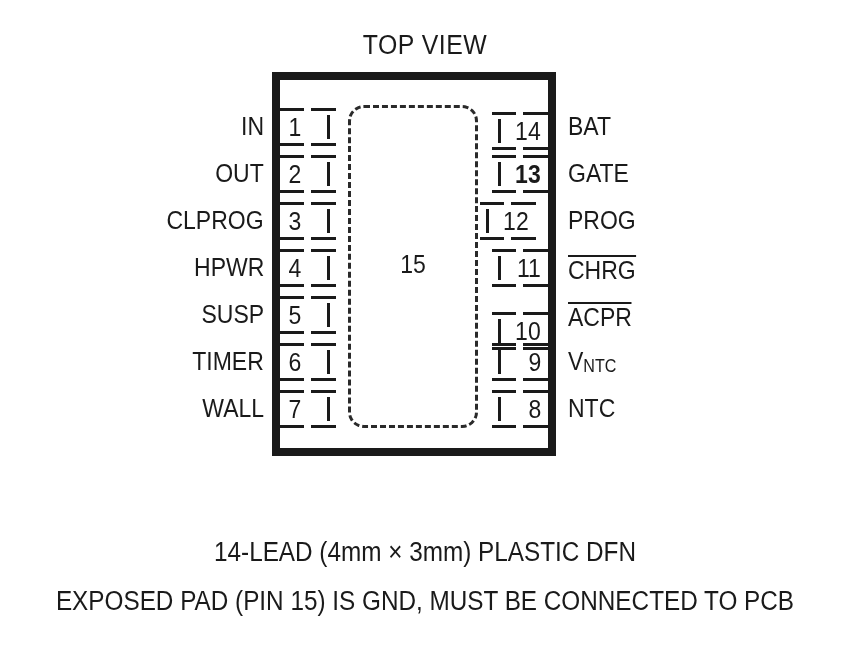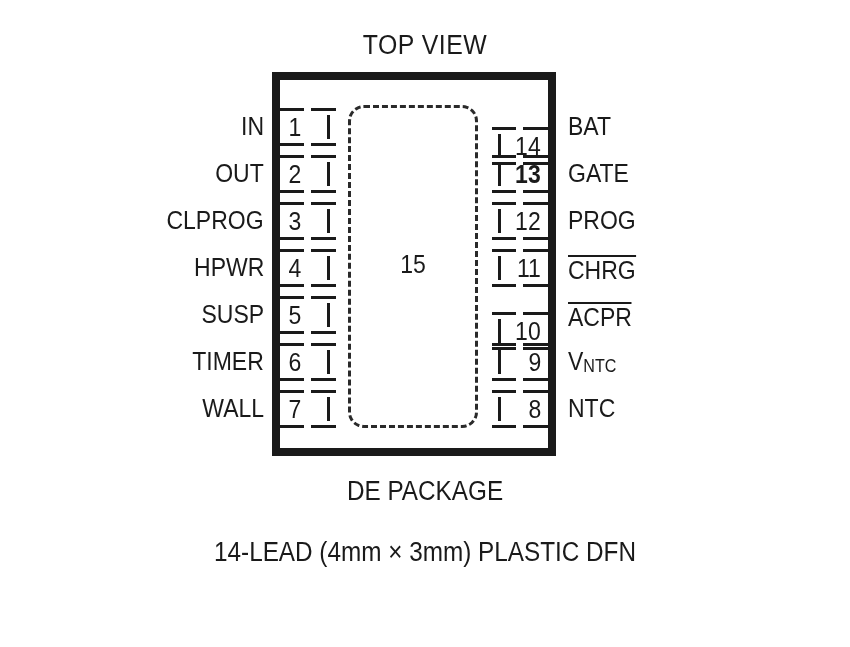--- a/index.html
+++ b/index.html
@@ -248,39 +248,39 @@
       <div class="pin-label left" style="top: 349px;"><span>TIMER</span></div>
       <div class="pin-cell left" style="top: 390px; left: 280px;">
         <div class="rule top"></div>
         <div class="rule-notch top"></div>
         <div class="rule bottom"></div>
         <div class="rule-notch bottom"></div>
         <div class="stub"></div>
         <div class="num">7</div>
       </div>
       <div class="pin-label left" style="top: 396px;"><span>WALL</span></div>
-      <div class="pin-cell right" style="top: 112px; left: 492px; margin-top: 15px;">
+      <div class="pin-cell right" style="top: 112px; left: 492px;">
         <div class="rule top"></div>
         <div class="rule-notch top"></div>
         <div class="rule bottom"></div>
         <div class="rule-notch bottom"></div>
         <div class="stub"></div>
         <div class="num">14</div>
       </div>
       <div class="pin-label right" style="top: 114px;"><span>BAT</span></div>
       <div class="pin-cell right" style="top: 155px; left: 492px; font-weight: bold;">
         <div class="rule top"></div>
         <div class="rule-notch top"></div>
         <div class="rule bottom"></div>
         <div class="rule-notch bottom"></div>
         <div class="stub"></div>
         <div class="num">13</div>
       </div>
       <div class="pin-label right" style="top: 161px;"><span>GATE</span></div>
-      <div class="pin-cell right" style="top: 202px; left: 492px;">
+      <div class="pin-cell right" style="top: 202px; left: 480px;">
         <div class="rule top"></div>
         <div class="rule-notch top"></div>
         <div class="rule bottom"></div>
         <div class="rule-notch bottom"></div>
         <div class="stub"></div>
         <div class="num">12</div>
       </div>
       <div class="pin-label right" style="top: 208px;"><span>PROG</span></div>
       <div class="pin-cell right" style="top: 249px; left: 492px;">
         <div class="rule top"></div>
@@ -313,20 +313,20 @@
         <div class="rule top"></div>
         <div class="rule-notch top"></div>
         <div class="rule bottom"></div>
         <div class="rule-notch bottom"></div>
         <div class="stub"></div>
         <div class="num">8</div>
       </div>
       <div class="pin-label right" style="top: 396px;"><span>NTC</span></div>
     </div>
 
-  <div class="caption cap1">
-    <span class="caption-line">DE PACKAGE</span>
-  </div>
   <div class="caption cap2">
     <span class="caption-line">14-LEAD (4mm × 3mm) PLASTIC DFN</span>
   </div>
+  <div class="caption cap4">
+    <span class="caption-line">EXPOSED PAD (PIN 15) IS GND, MUST BE CONNECTED TO PCB</span>
+  </div>
 
 </div>
 
 </body></html>

